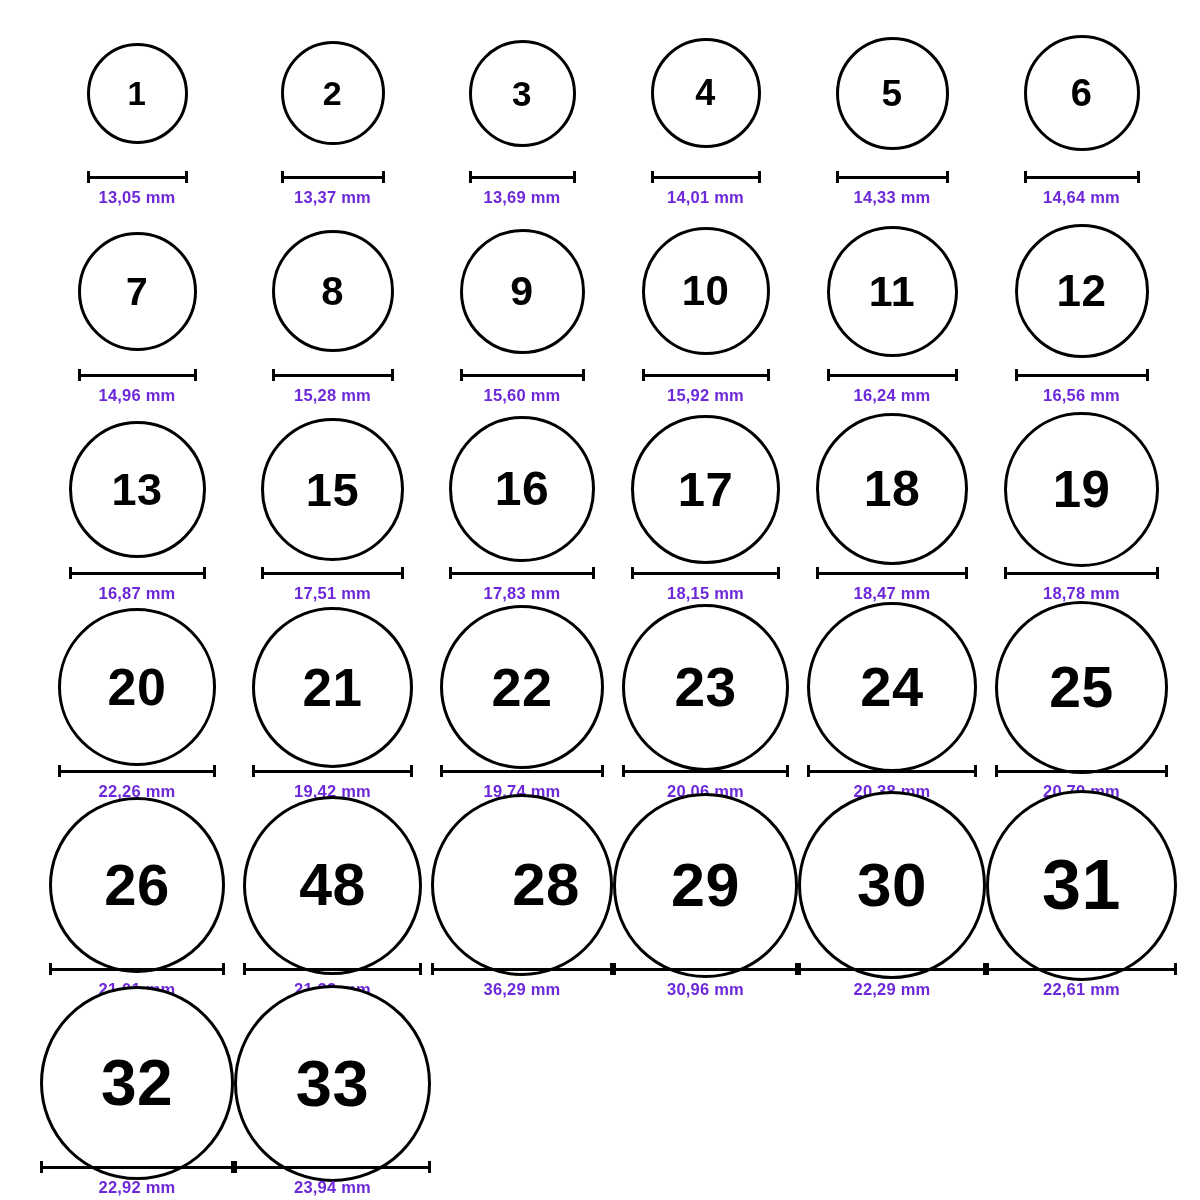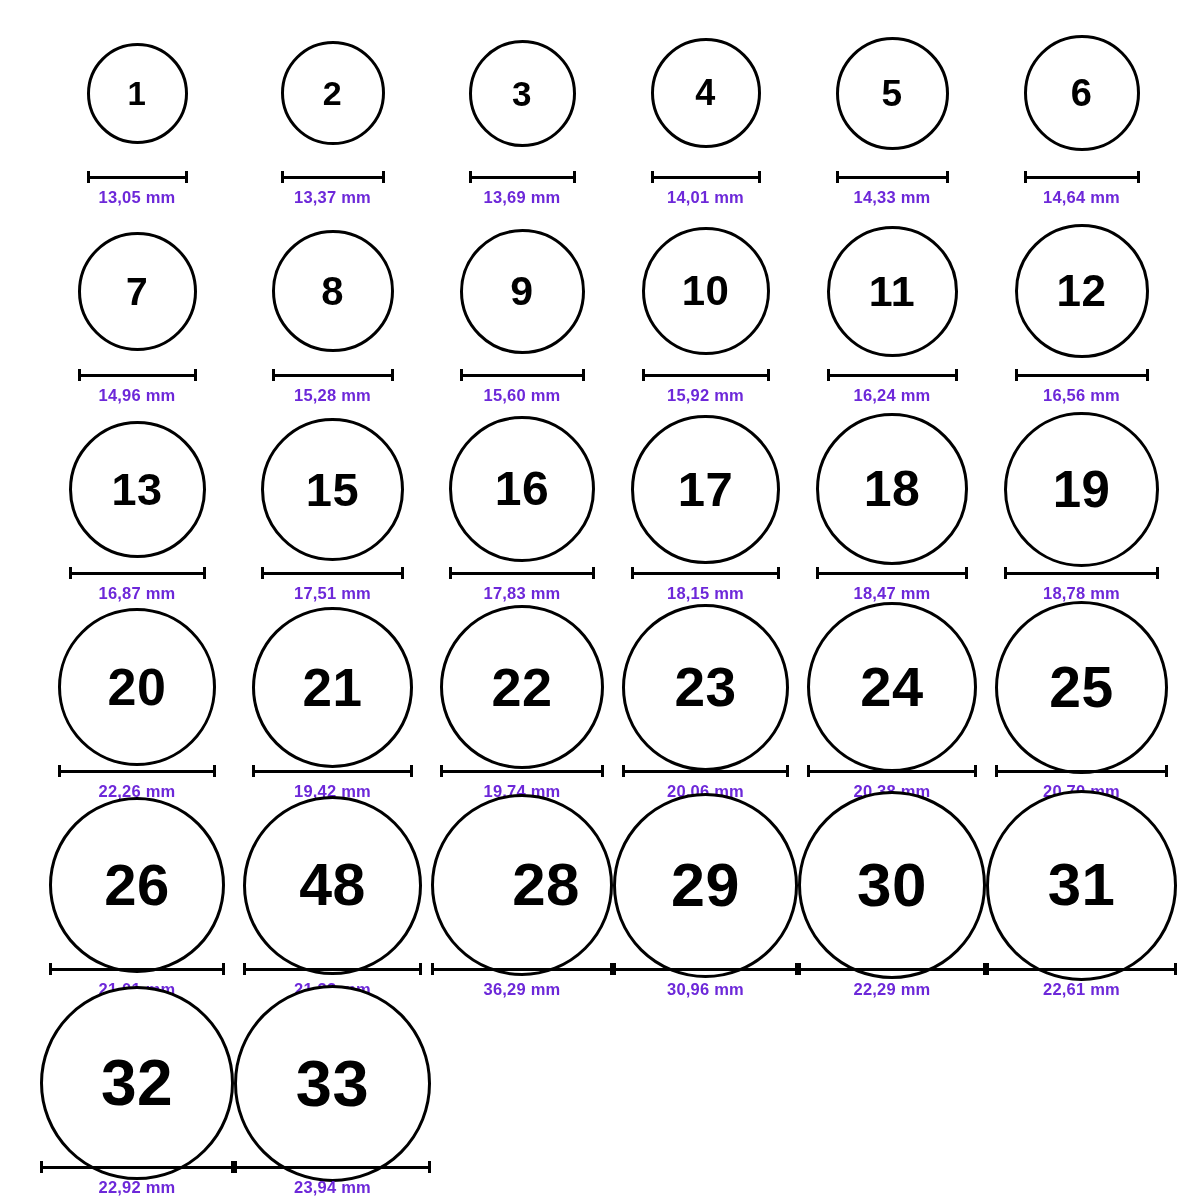--- a/index.html
+++ b/index.html
@@ -529,21 +529,21 @@
             <div class="line"></div>
             <div class="cap left"></div>
             <div class="cap right"></div>
           </div>
         </div>
         <div class="mm-label">22,29 mm</div>
       </div>
       <div class="cell">
         <div class="circle-wrap">
           <div class="circle" style="width: 191px; height: 191px;">
-            <span class="size-num" style="font-size: 60px;">31</span>
+            <span class="size-num" style="font-size: 70px;">31</span>
           </div>
         </div>
         <div class="measure">
           <div class="bar" style="width: 191px;">
             <div class="line"></div>
             <div class="cap left"></div>
             <div class="cap right"></div>
           </div>
         </div>
         <div class="mm-label">22,61 mm</div>

